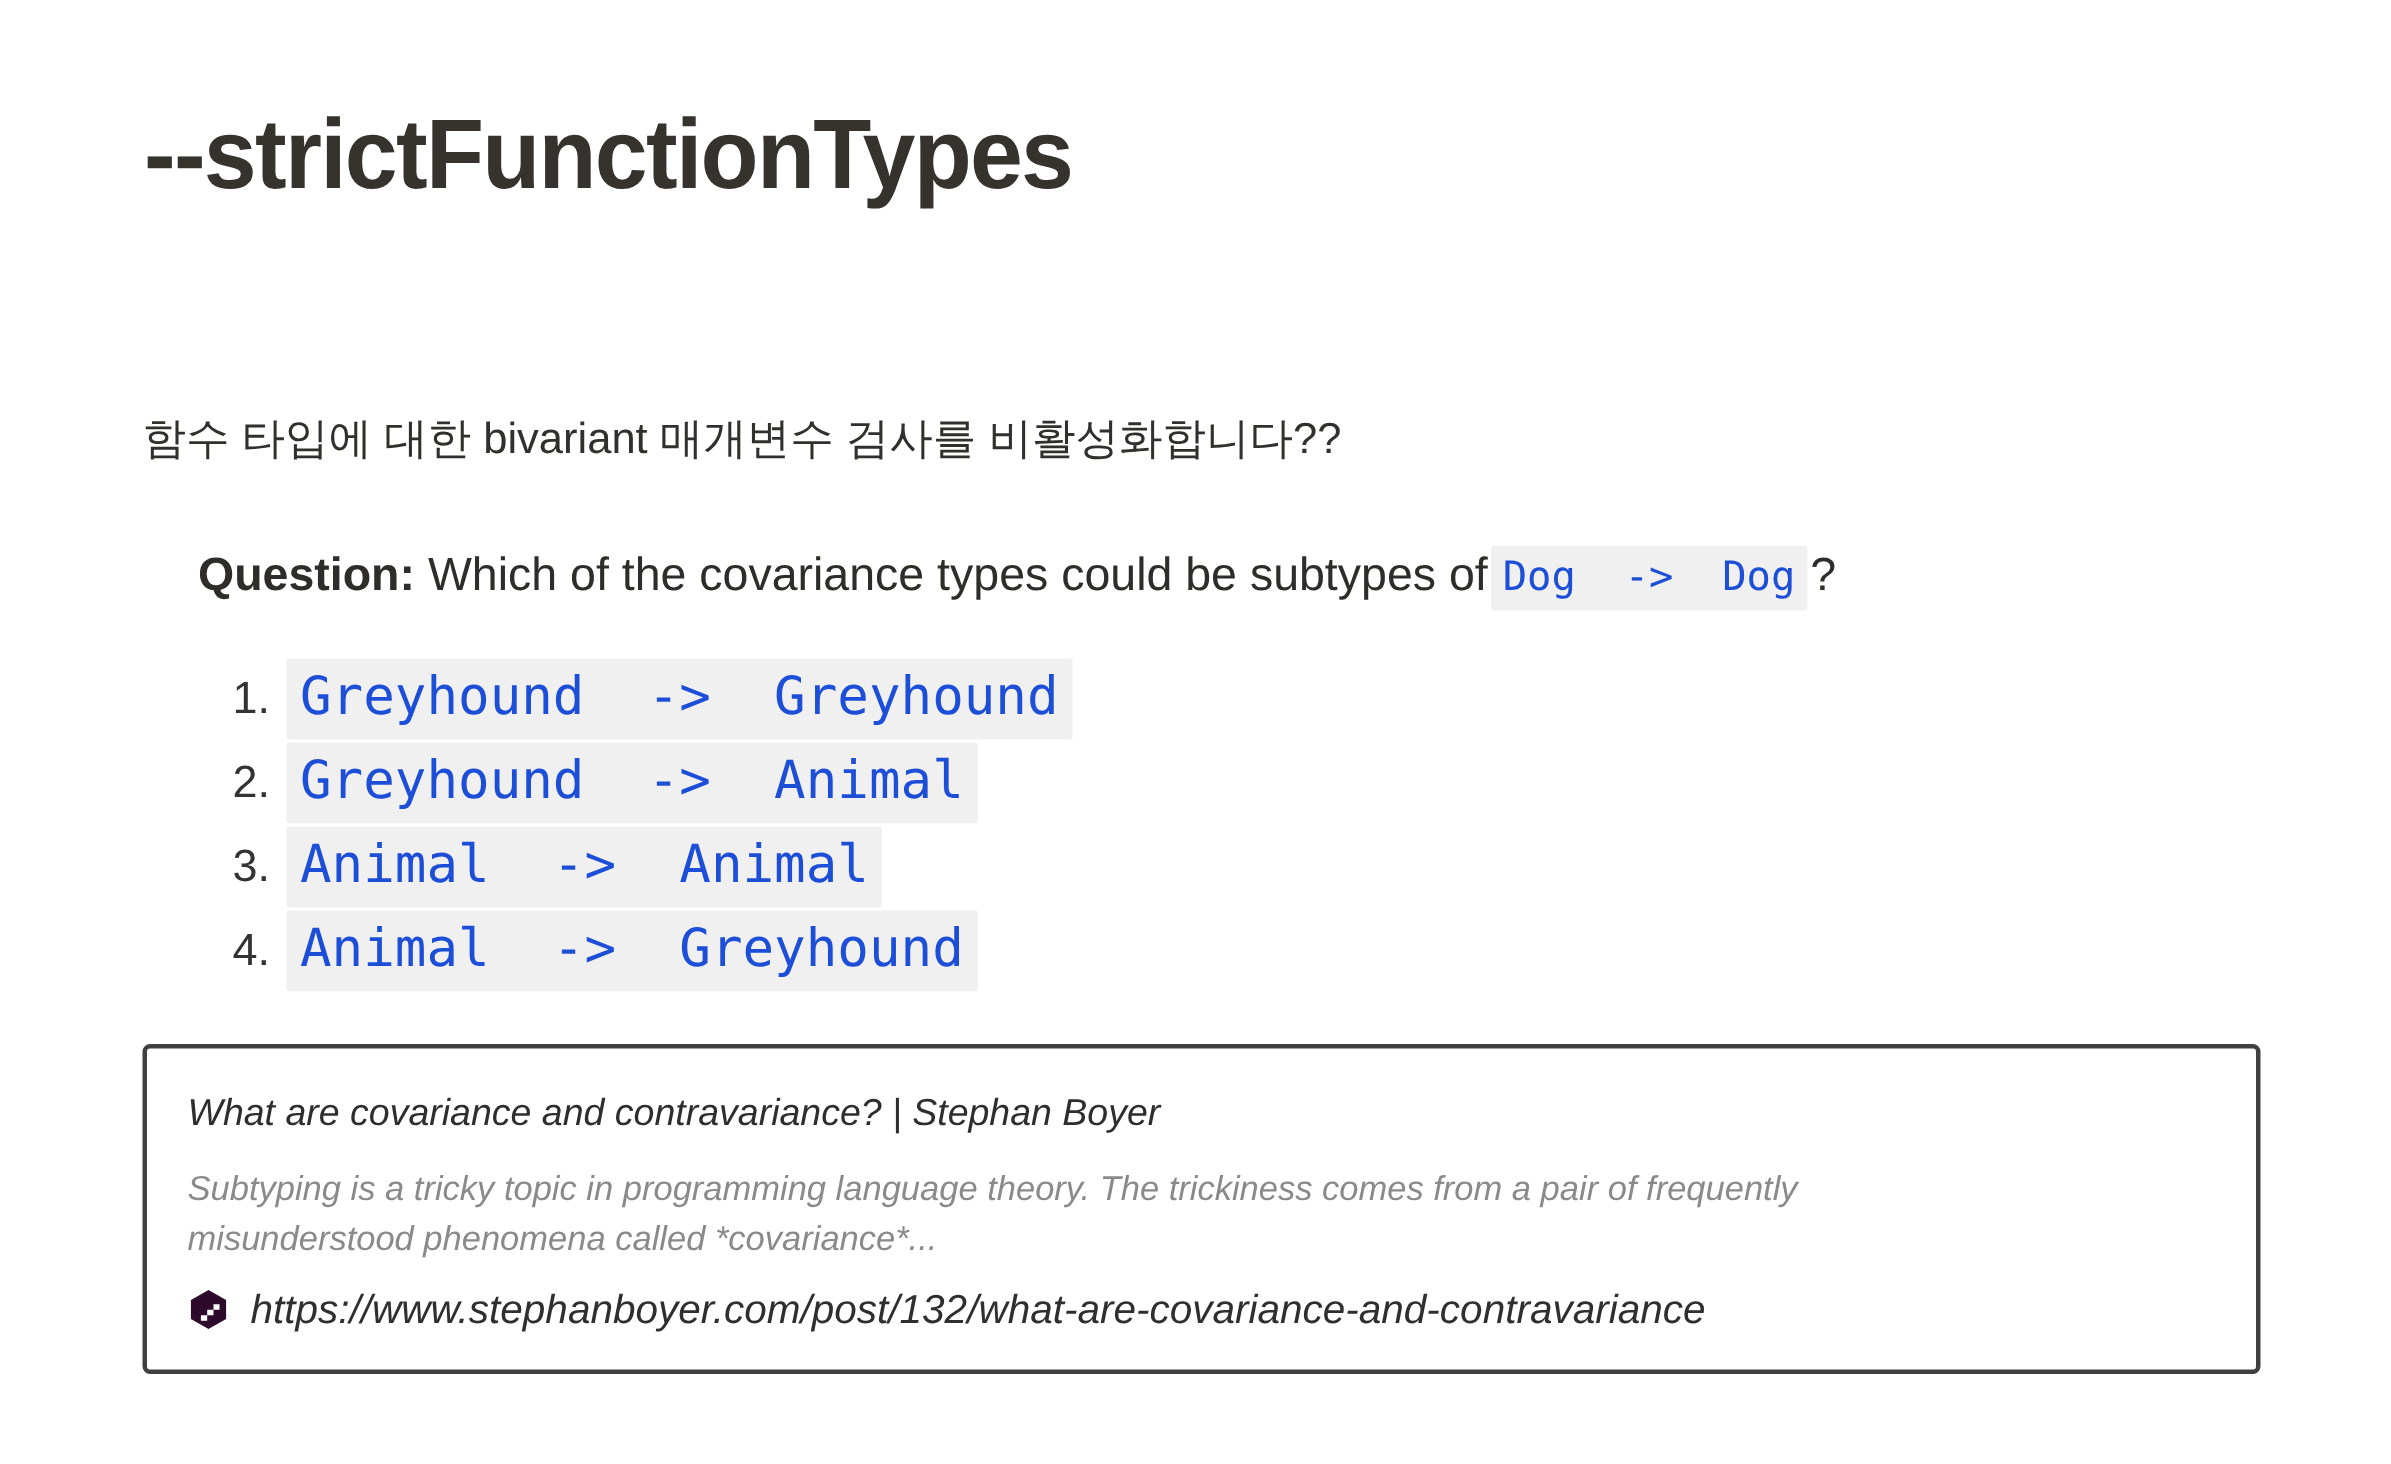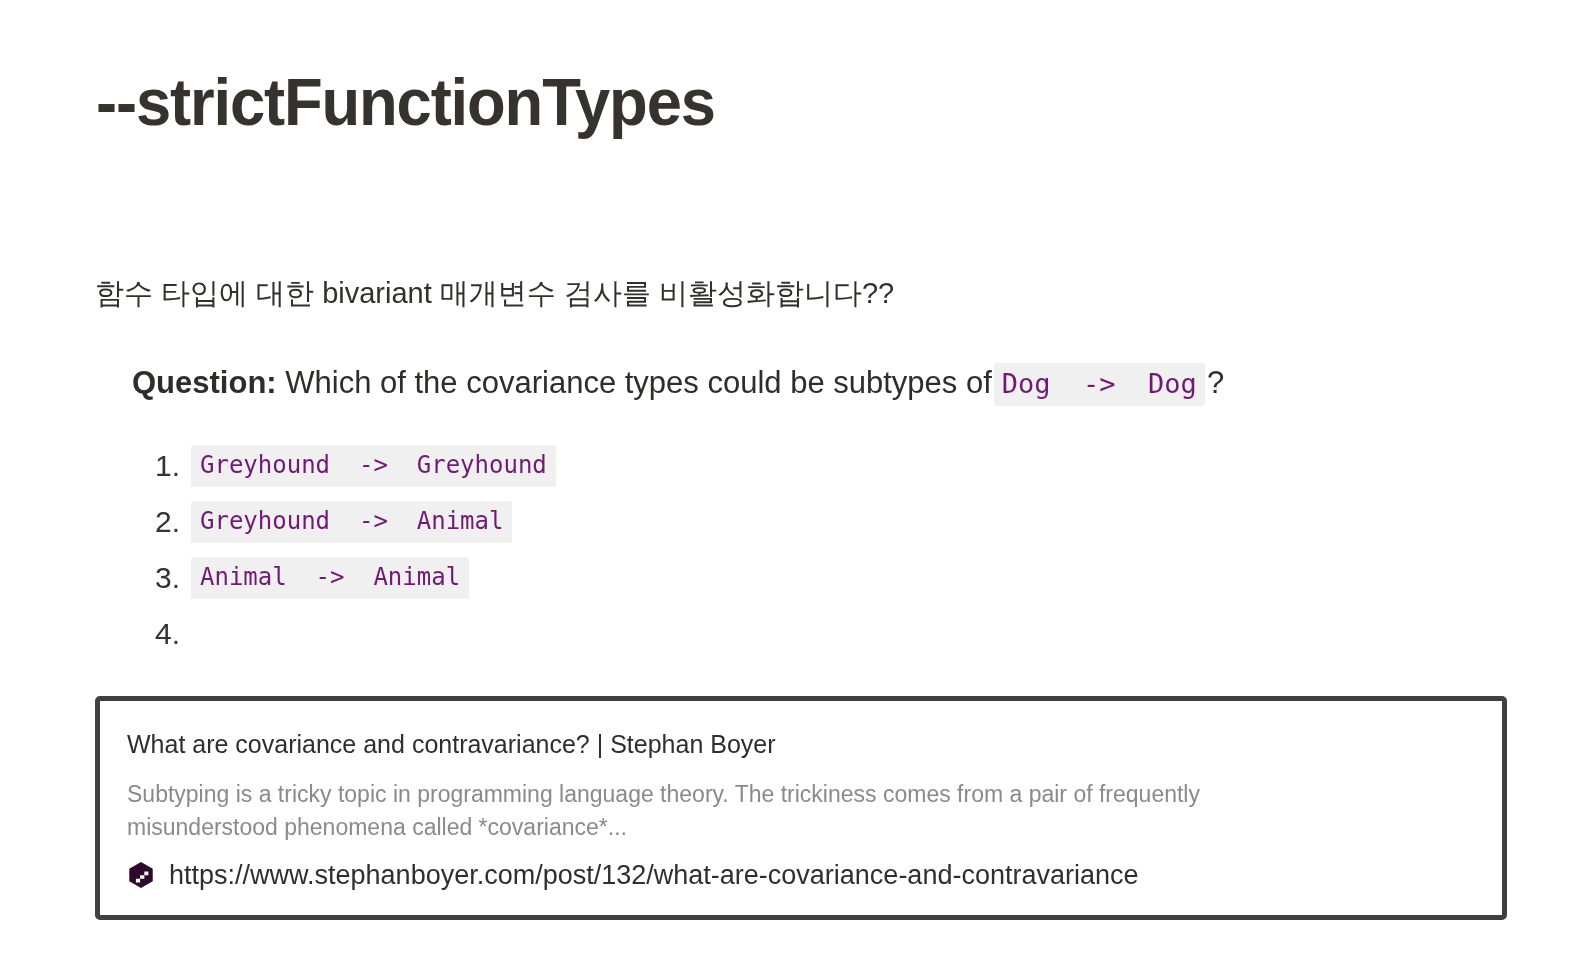--- a/index.html
+++ b/index.html
@@ -82,21 +82,21 @@
     line-height: 44px;
     color: #2f2d2a;
     white-space: nowrap;
   }
   .question-label {
     font-weight: bold;
   }
   .code {
     font-family: "DejaVu Sans Mono", "Liberation Mono", monospace;
     background: #f0f0f0;
-    color: #701a75;
+    color: #1d4ed8;
     font-size: 27px;
     padding: 5px 8px 7px 8px;
     border-radius: 2px;
     white-space: pre;
   }
   .question-line .code {
     margin: 0 2px;
   }
 
   
@@ -114,35 +114,36 @@
     height: 56px;
     white-space: nowrap;
   }
   .answers .marker {
     font-size: 30px;
     color: #333333;
     width: 36px;
     flex: 0 0 auto;
   }
   .answers .code {
-    font-size: 24px;
+    font-size: 35px;
     padding: 6px 9px 8px 9px;
   }
 
   
   .link-card {
     position: absolute;
     left: 95px;
     top: 696px;
     width: 1412px;
     box-sizing: border-box;
-    border: 5px solid #404040;
+    border: 3px solid #404040;
     border-radius: 5px;
     background: #ffffff;
     padding: 28px 37px 26px 27px;
+    font-style: italic;
   }
   .card-title {
     font-size: 25px;
     line-height: 30px;
     color: #2e2e2e;
     margin-bottom: 19px;
     white-space: nowrap;
   }
   .card-desc {
     font-size: 23px;
@@ -192,20 +193,21 @@
     <li>
       <span class="marker">2.</span>
       <span class="code">Greyhound  -&gt;  Animal</span>
     </li>
     <li>
       <span class="marker">3.</span>
       <span class="code">Animal  -&gt;  Animal</span>
     </li>
     <li>
       <span class="marker">4.</span>
+      <span class="code">Animal  -&gt;  Greyhound</span>
     </li>
   </ol>
 
   <div class="link-card">
     <div class="card-title">What are covariance and contravariance? | Stephan Boyer</div>
     <div class="card-desc">Subtyping is a tricky topic in programming language theory. The trickiness comes from a pair of frequently misunderstood phenomena called *covariance*...</div>
     <div class="card-url-row">
       <svg class="favicon" viewBox="0 0 32 32">
         <path d="M16 1.2 L29.4 8.8 L29.4 23.2 L16 30.8 L2.6 23.2 L2.6 8.8 Z" fill="#2d0a2c"></path>
         <path d="M10.2 24.6 L10.2 20.4 L15.0 20.4 L15.0 16.2 L19.8 16.2 L19.8 12.0 L24.4 12.0 L24.4 16.2 L19.8 16.2 L19.8 20.4 L15.0 20.4 L15.0 24.6 Z" fill="#ffffff"></path>

